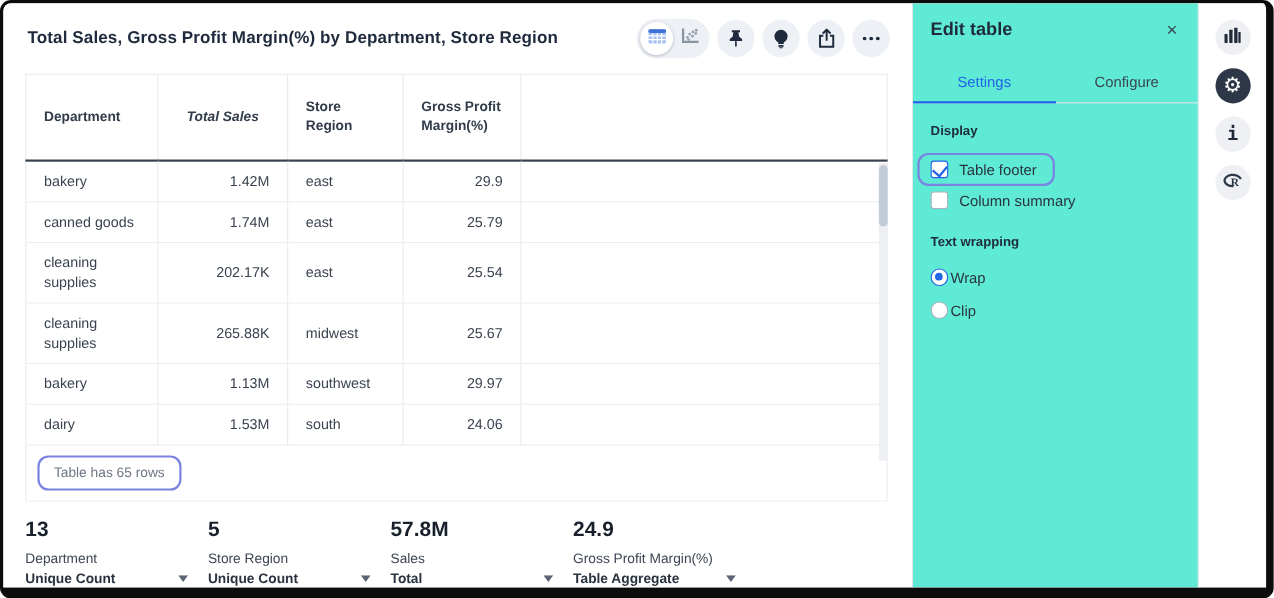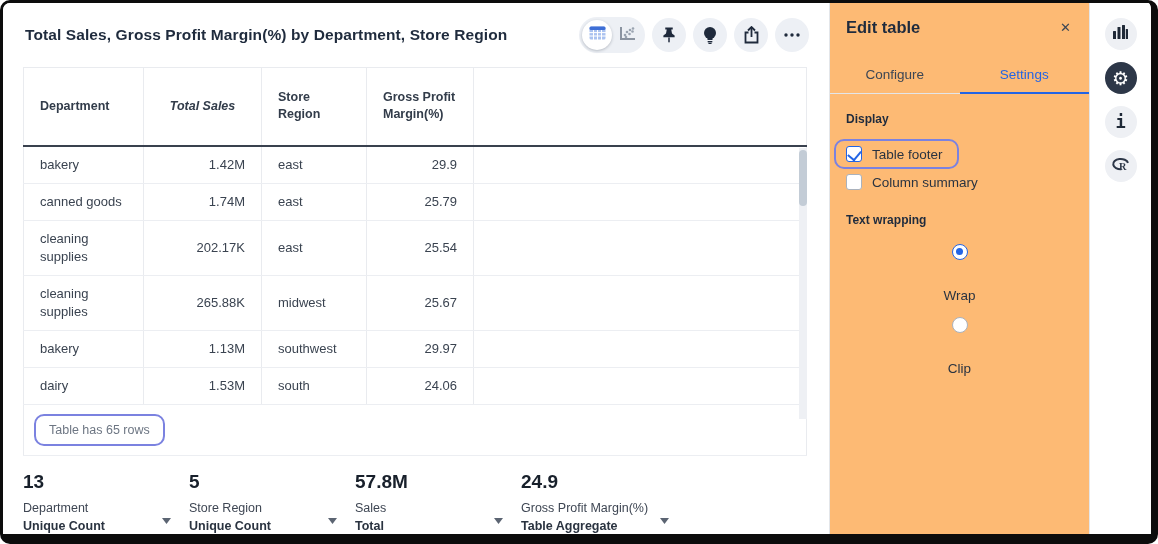--- a/index.html
+++ b/index.html
@@ -46,41 +46,41 @@
     border:2px solid #7b82e0; border-radius:10px; padding:5px 13px; margin-left:-6px; background:#fff;
   }
   .vscroll-track{ position:absolute; top:81px; right:0; width:8px; bottom:37px; background:#eef0f4; }
   .vscroll-thumb{ position:absolute; top:2px; right:0; width:8px; height:56px; border-radius:4px; background:#c3ccd6; }
 
   
   .cards{ display:flex; gap:18px; margin:15px 0 0 20px; }
   .card{ width:148px; }
   .card .big{ font-size:19px; font-weight:700; color:#18202b; line-height:22px; }
   .card .col-label{ font-size:12.5px; color:#3e4653; margin-top:7px; line-height:16px; }
-  .card .agg-row{ display:flex; align-items:flex-start; justify-content:space-between; margin-top:2px; }
+  .card .agg-row{ display:flex; align-items:center; justify-content:space-between; margin-top:2px; }
   .card .agg{ font-size:12.5px; font-weight:700; color:#2a3340; line-height:16px; }
   .caret{ width:9px; height:6px; cursor:pointer; }
 
   
-  .panel{ width:260px; border-left:1px solid #e3e6ea; background:#fdba74; flex-shrink:0; }
+  .panel{ width:260px; border-left:1px solid #e3e6ea; background:#5eead4; flex-shrink:0; }
   .panel-head{ display:flex; align-items:center; justify-content:space-between; padding:15px 16px 0 16px; }
   .panel-title{ font-size:16.5px; font-weight:700; color:#1f2b3d; }
   .close-x{ font-size:13px; color:#3c4654; cursor:pointer; line-height:1; padding:2px; }
   .tabs{ display:flex; margin-top:22px; border-bottom:1px solid #e3e6ea; }
   .tab{ flex:1; text-align:center; font-size:13.5px; padding:8px 0 10px; color:#3c4654; cursor:pointer; border-bottom:2px solid transparent; margin-bottom:-1px; }
   .tab.active{ color:#2264e5; border-bottom-color:#2264e5; }
   .panel-body{ padding:18px 16px; }
   .section-label{ font-size:12px; font-weight:700; color:#1f2b3d; margin-bottom:10px; }
   .check-row{ display:flex; align-items:center; gap:10px; padding:5px 0; font-size:13.5px; color:#2a3340; cursor:pointer; }
   .check-row.highlighted{ display:inline-flex; border:2px solid #7b82e0; border-radius:10px; padding:5px 14px 5px 10px; margin-left:-12px; margin-top:3px; }
   .checkbox{ width:16px; height:16px; border:1.5px solid #aab2bd; border-radius:3px; background:#fff; flex-shrink:0; position:relative; }
   .checkbox.checked{ border-color:#2264e5; }
   .checkbox.checked::after{ content:""; position:absolute; left:3px; top:1px; width:7px; height:10px; border:solid #2264e5; border-width:0 2px 2px 0; transform:rotate(40deg); }
   .subsection{ margin-top:18px; }
-  .radio-row{ display:flex; align-items:center; gap:28px; padding:7px 0; font-size:13.5px; color:#2a3340; cursor:pointer;flex-direction:column; }
+  .radio-row{ display:flex; align-items:center; gap:2px; padding:7px 0; font-size:13.5px; color:#2a3340; cursor:pointer; }
   .radio{ width:16px; height:16px; border-radius:50%; border:1.5px solid #aab2bd; background:#fff; flex-shrink:0; position:relative; }
   .radio.selected{ border-color:#2264e5; }
   .radio.selected::after{ content:""; position:absolute; left:3px; top:3px; width:7px; height:7px; border-radius:50%; background:#2264e5; }
 
   
   .iconbar{ width:62px; border-left:1px solid #e3e6ea; background:#fff; flex-shrink:0; display:flex; flex-direction:column; align-items:center; padding-top:15px; gap:12px; }
   .side-circle{ width:32px; height:32px; border-radius:50%; background:#eef0f4; display:flex; align-items:center; justify-content:center; color:#1f2937; cursor:pointer; }
   .side-circle.dark{ background:#2d3748; color:#fff; }
   .gear-glyph{ font-size:19px; line-height:1; }
   .info-glyph{ font-family:"DejaVu Sans Mono", monospace; font-size:17px; font-weight:700; }
@@ -295,22 +295,22 @@
     </div>
   </div>
 
   <div class="panel">
     <div class="panel-head">
       <div class="panel-title">Edit table</div>
       <div class="close-x">✕</div>
     </div>
 
     <div class="tabs">
+      <div class="tab active">Settings</div>
       <div class="tab">Configure</div>
-      <div class="tab active">Settings</div>
     </div>
 
     <div class="panel-body">
       <div class="section-label">Display</div>
 
       <div class="check-row highlighted">
         <span class="checkbox checked"></span>
         <span>Table footer</span>
       </div>
 

